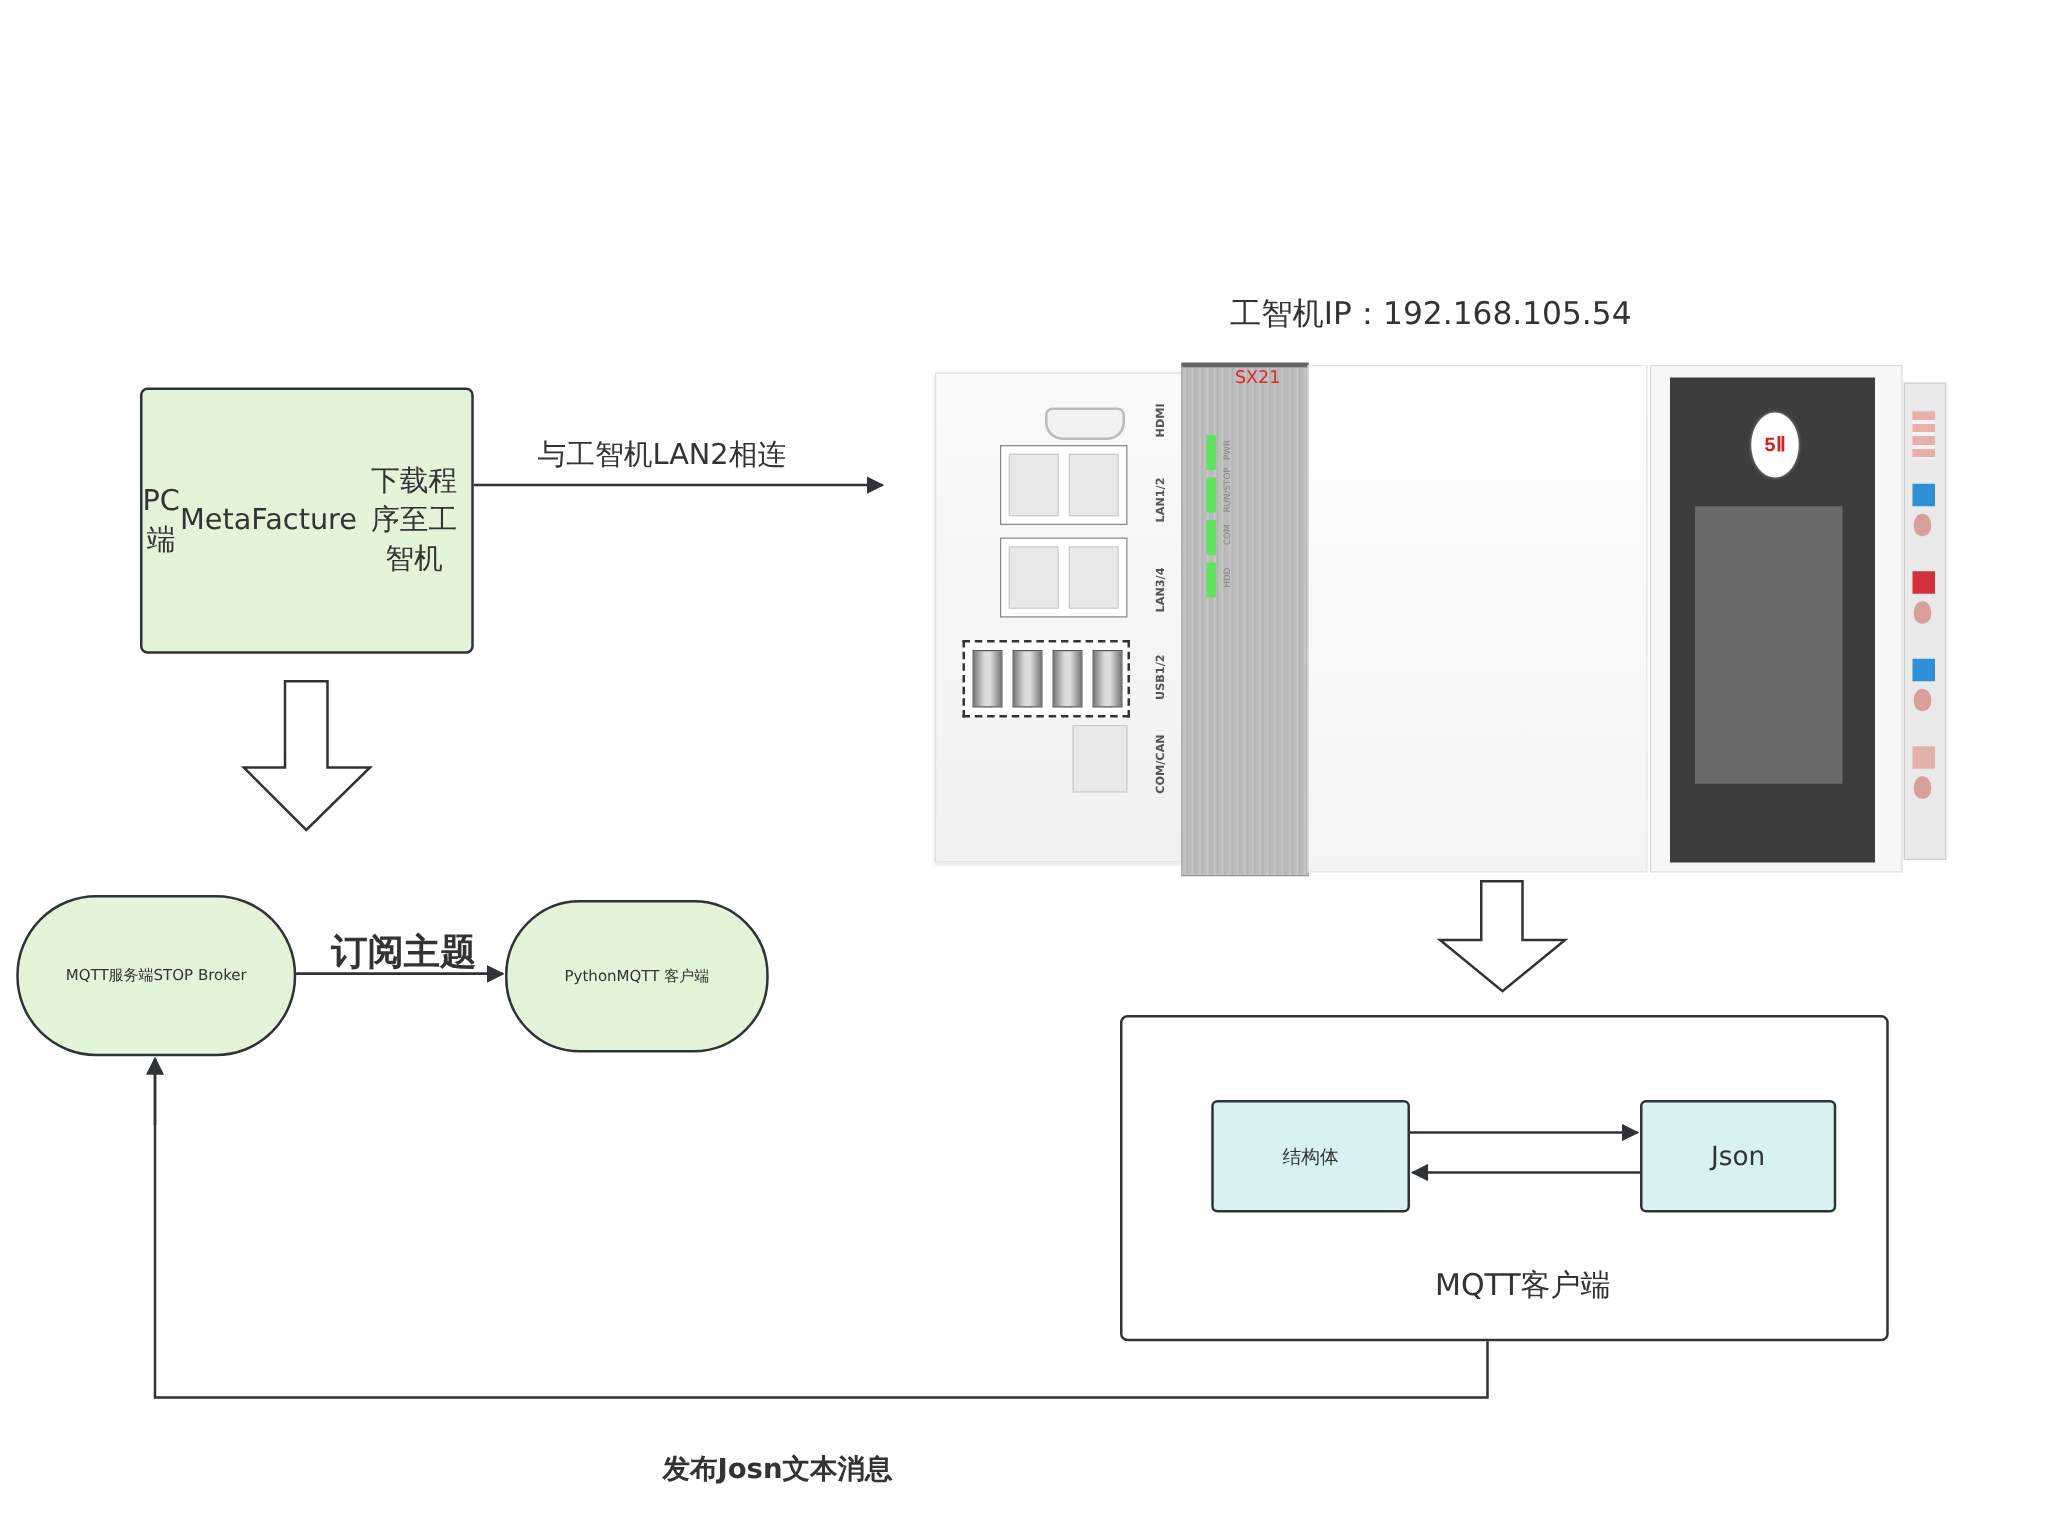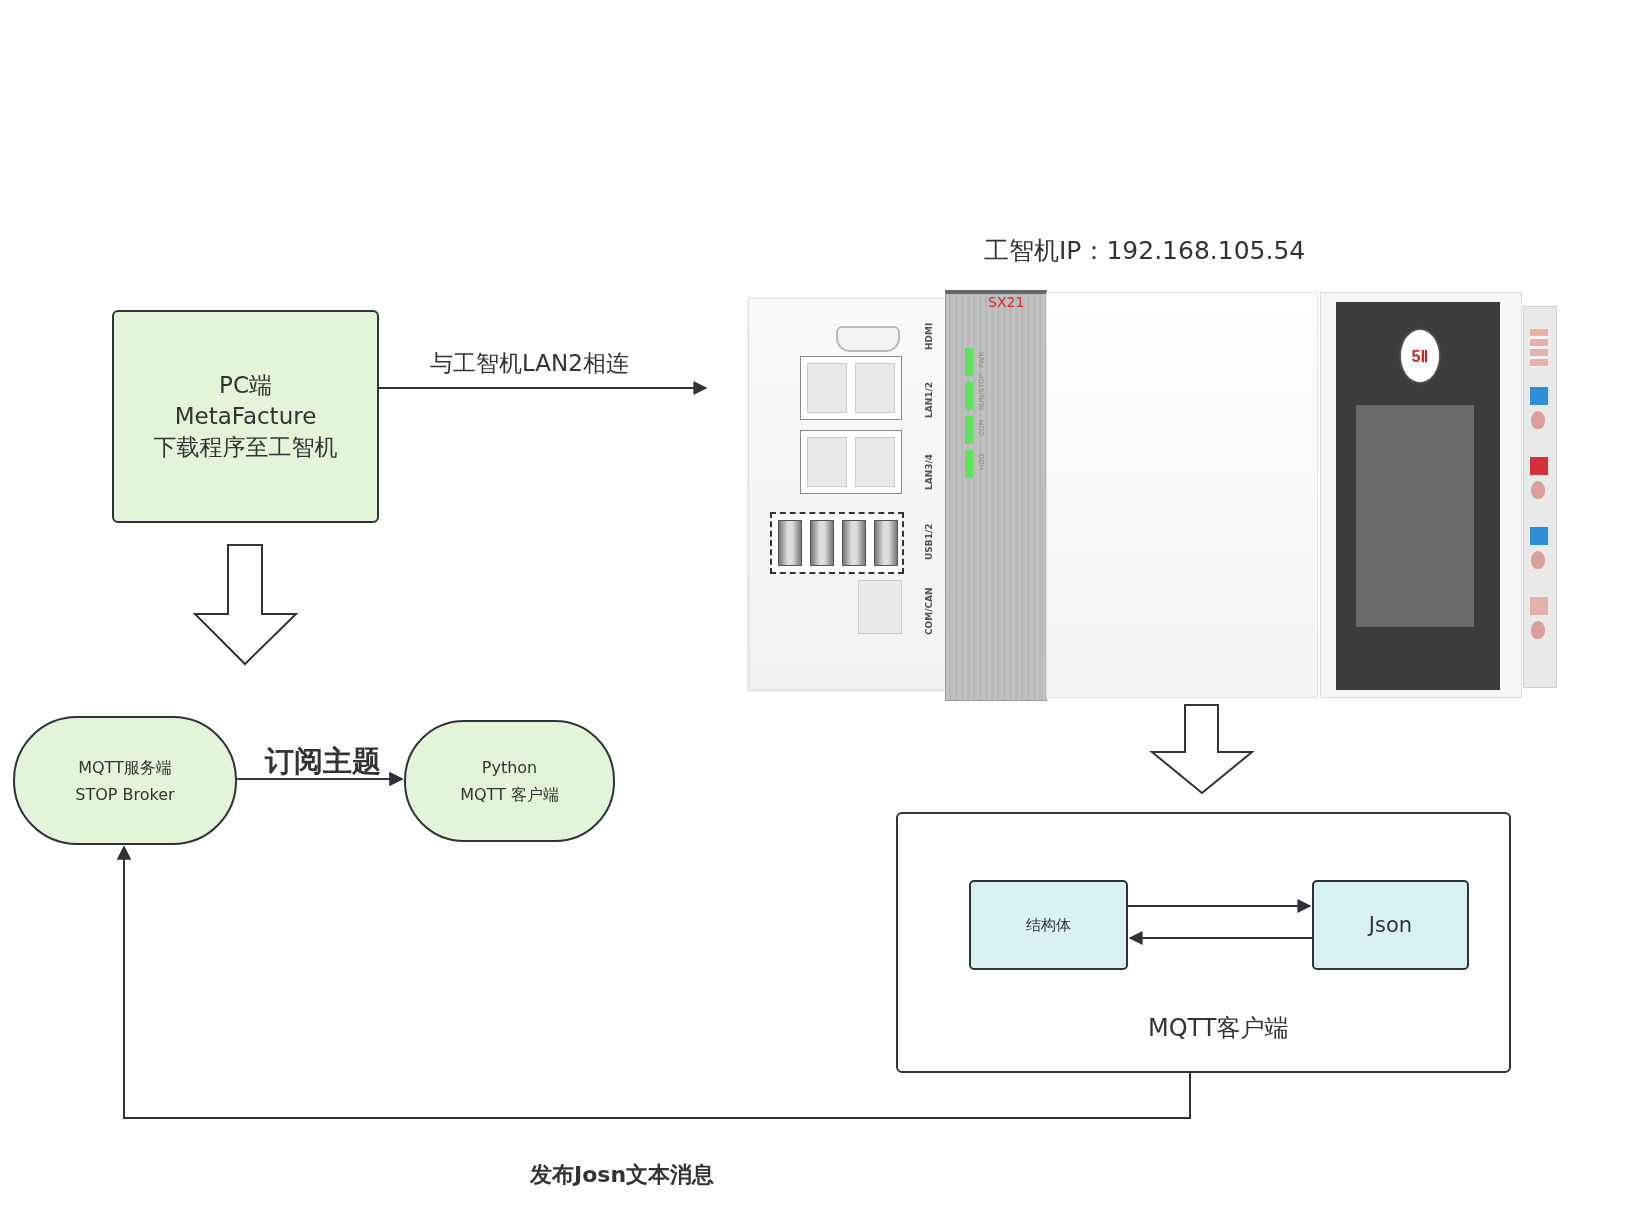--- a/index.html
+++ b/index.html
@@ -1,43 +1,43 @@
 <!DOCTYPE html>
 <html><head>
 <meta charset="utf-8">
 <style>
   html,body{margin:0;padding:0;background:#ffffff;}
   body{width:1642px;height:1212px;position:relative;overflow:hidden;font-family:"DejaVu Sans","Liberation Sans",sans-serif;color:#333;}
   svg.lines{position:absolute;left:0;top:0;width:1642px;height:1212px;pointer-events:none;}
-  .node{position:absolute;box-sizing:border-box;border:2px solid #2f3337;display:flex;flex-direction:column;align-items:center;justify-content:center;text-align:center;color:#333;}
+  .node{position:absolute;box-sizing:border-box;border:2px solid #2f3337;display:flex;flex-direction:row;align-items:center;justify-content:center;text-align:center;color:#333;}
   .green{background:#e3f4d9;}
   .cyan{background:#d8f2f3;}
   .pc{left:112px;top:310px;width:267px;height:213px;border-radius:6px;font-size:23px;line-height:31px;}
-  .pill{border-radius:50px / 60px;font-size:16px;line-height:27px;}
+  .pill{border-radius:50px / 60px;font-size:12px;line-height:27px;}
   .broker{left:13px;top:716px;width:224px;height:129px;border-radius:64px;}
   .python{left:404px;top:720px;width:211px;height:122px;border-radius:60px;}
   .container{left:896px;top:812px;width:615px;height:261px;border-radius:6px;background:#fff;}
   .struct{left:969px;top:880px;width:159px;height:90px;border-radius:5px;font-size:15px;}
   .json{left:1312px;top:880px;width:157px;height:90px;border-radius:5px;font-size:21px;}
   .label{position:absolute;white-space:nowrap;color:#333;}
   .lbl-lan{left:430px;top:348px;font-size:23px;}
   .lbl-sub{left:265px;top:742px;font-size:29px;font-weight:bold;}
   .lbl-pub{left:530px;top:1160px;font-size:22px;font-weight:bold;}
   .lbl-ip{left:984px;top:234px;font-size:25px;}
   .lbl-client{left:1148px;top:1012px;font-size:24px;}
 
   
   .device{position:absolute;left:748px;top:290px;width:820px;height:410px;}
   .dev-left{position:absolute;left:0;top:8px;width:200px;height:390px;background:linear-gradient(#fafafa,#f1f1f1);border:1px solid #ddd;box-shadow:0 1px 3px rgba(0,0,0,.15);}
   .dev-alu{position:absolute;left:197px;top:0;width:100px;height:406px;background:repeating-linear-gradient(90deg,#b9b9b9 0,#c6c6c6 2px,#b3b3b3 4px,#c2c2c2 6px);border:1px solid #999;border-top:4px solid #666;}
   .dev-mid{position:absolute;left:298px;top:2px;width:270px;height:404px;background:linear-gradient(#ffffff,#f4f4f4);border:1px solid #e3e3e3;}
   .dev-right{position:absolute;left:572px;top:2px;width:200px;height:404px;background:#f7f7f7;border:1px solid #ddd;}
   .dev-screen-frame{position:absolute;left:588px;top:12px;width:164px;height:388px;background:#3d3d3d;}
   .dev-screen{position:absolute;left:608px;top:115px;width:118px;height:222px;background:#6a6a6a;}
-  .dev-logo{position:absolute;left:653px;top:40px;width:38px;height:52px;border-radius:50%;background:#fff;box-shadow:0 0 3px #999;color:#d42020;font-weight:bold;font-size:16px;display:flex;align-items:center;justify-content:center;font-family:Liberation Sans, sans-serif;}
+  .dev-logo{position:absolute;left:653px;top:40px;width:38px;height:52px;border-radius:50%;background:#fff;box-shadow:0 0 3px #999;color:#d42020;font-weight:bold;font-size:16px;display:flex;align-items:center;justify-content:center;font-family:Liberation Mono, monospace;}
   .dev-terminal{position:absolute;left:775px;top:16px;width:32px;height:380px;background:#e9e9e9;border:1px solid #cfcfcf;}
   .term-block{position:absolute;left:6px;width:18px;height:18px;}
   .term-knob{position:absolute;left:7px;width:14px;height:18px;border-radius:50% 50% 45% 45%;background:#d9a09a;}
   .sx{position:absolute;left:240px;top:4px;color:#e02828;font-size:14px;}
   .led{position:absolute;left:217px;width:8px;height:28px;background:#5fe35f;}
   .led-lbl{position:absolute;left:230px;font-size:7px;color:#888;transform:rotate(-90deg);transform-origin:left top;white-space:nowrap;}
   .port-lbl{position:absolute;left:176px;font-size:9px;font-weight:bold;color:#555;transform:rotate(-90deg);transform-origin:left top;white-space:nowrap;}
   .hdmi{position:absolute;left:88px;top:36px;width:60px;height:22px;border:2px solid #bbb;border-radius:6px 6px 14px 14px;background:#f2f2f2;}
   .lan{position:absolute;left:52px;width:100px;height:62px;border:1.5px solid #888;background:#fff;}
   .jack{position:absolute;top:6px;width:38px;height:48px;background:#e8e8e8;border:1px solid #ccc;}

